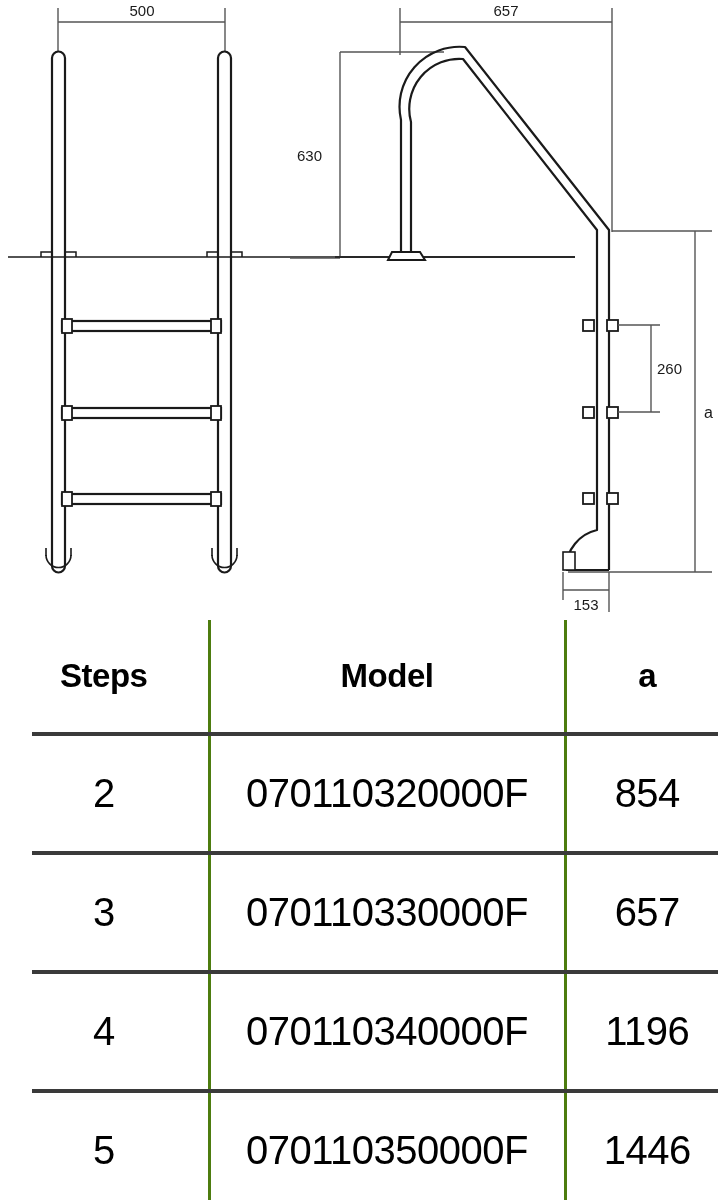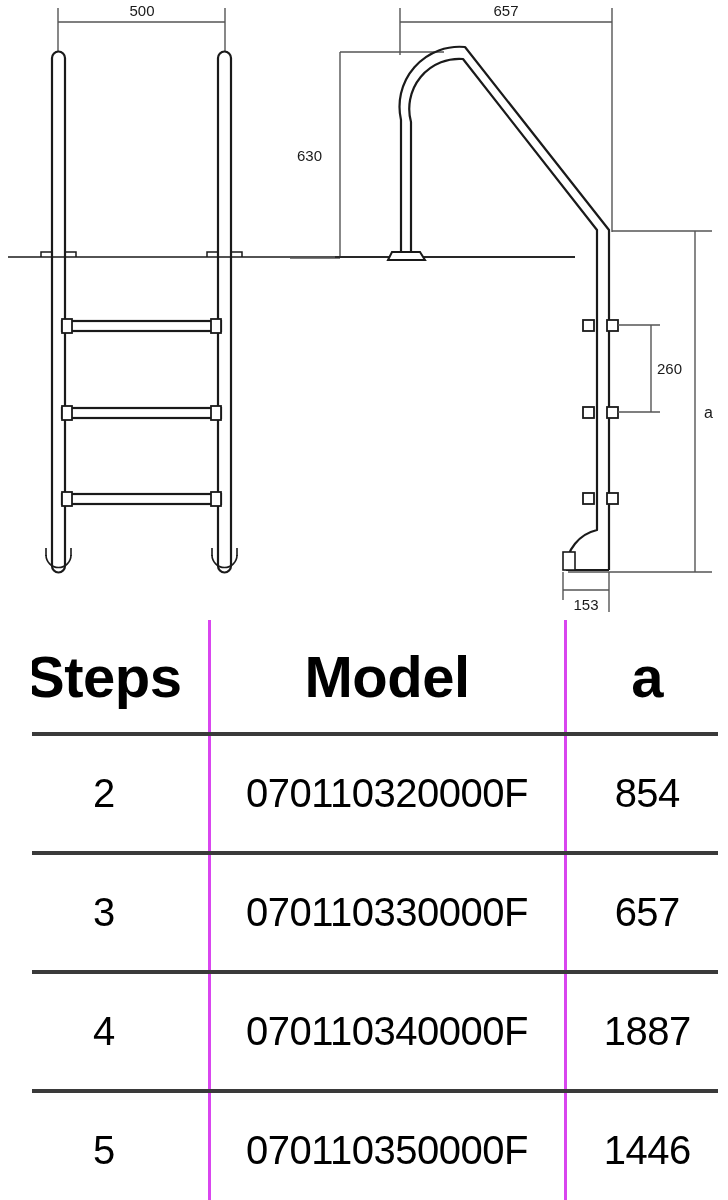--- a/index.html
+++ b/index.html
@@ -16,27 +16,27 @@
   table.spec{width:728px;border-collapse:collapse;table-layout:fixed;}
   table.spec col.c-steps{width:209px;}
   table.spec col.c-model{width:356px;}
   table.spec col.c-a{width:163px;}
 
   table.spec th,table.spec td{
       padding:0;margin:0;text-align:center;vertical-align:middle;
       font-family:"Liberation Sans",sans-serif;color:#000;
   }
   table.spec thead th{
-      height:112px;font-size:58px;font-weight:bold;letter-spacing:-0.5px;
+      height:112px;font-size:33px;font-weight:bold;letter-spacing:-0.5px;
   }
   table.spec tbody td{
       height:115px;font-size:40px;font-weight:normal;letter-spacing:-0.5px;
   }
   
-  table.spec th.sep-l,table.spec td.sep-l{border-left:3px solid #d946ef;}
+  table.spec th.sep-l,table.spec td.sep-l{border-left:3px solid #4d7c0f;}
   
   table.spec tbody tr{border-top:4px solid #3a3a3a;}
   .rule-pad{position:absolute;left:0;top:0;width:32px;height:580px;background:#fff;}
   .rule-pad-r{position:absolute;right:0;top:0;width:10px;height:580px;background:#fff;}
   .tbl-wrap{position:relative;}
 </style>
 </head>
 <body>
 
 <div id="root">
@@ -195,21 +195,21 @@
             <td class="sep-l">854</td>
           </tr>
           <tr>
             <td>3</td>
             <td class="sep-l">070110330000F</td>
             <td class="sep-l">657</td>
           </tr>
           <tr>
             <td>4</td>
             <td class="sep-l">070110340000F</td>
-            <td class="sep-l">1887</td>
+            <td class="sep-l">1196</td>
           </tr>
           <tr>
             <td>5</td>
             <td class="sep-l">070110350000F</td>
             <td class="sep-l">1446</td>
           </tr>
         </tbody>
       </table>
 
       <div class="rule-pad"></div>

